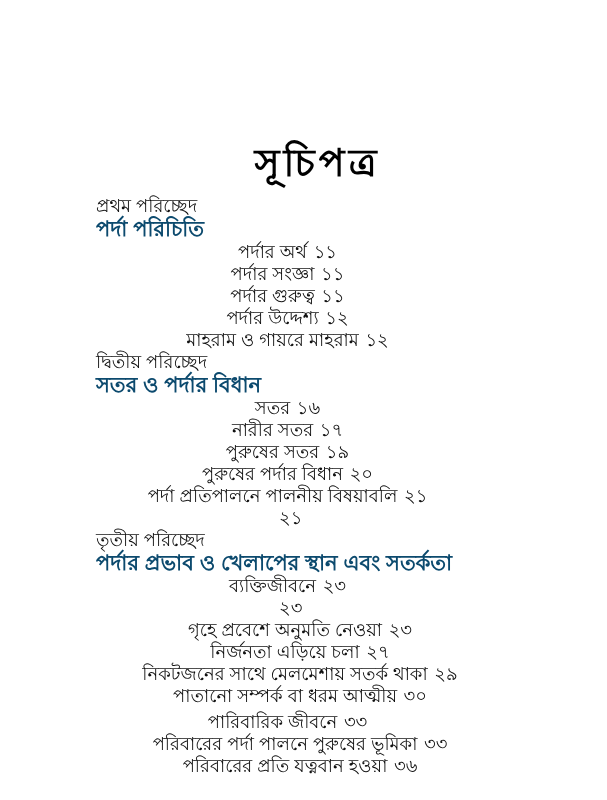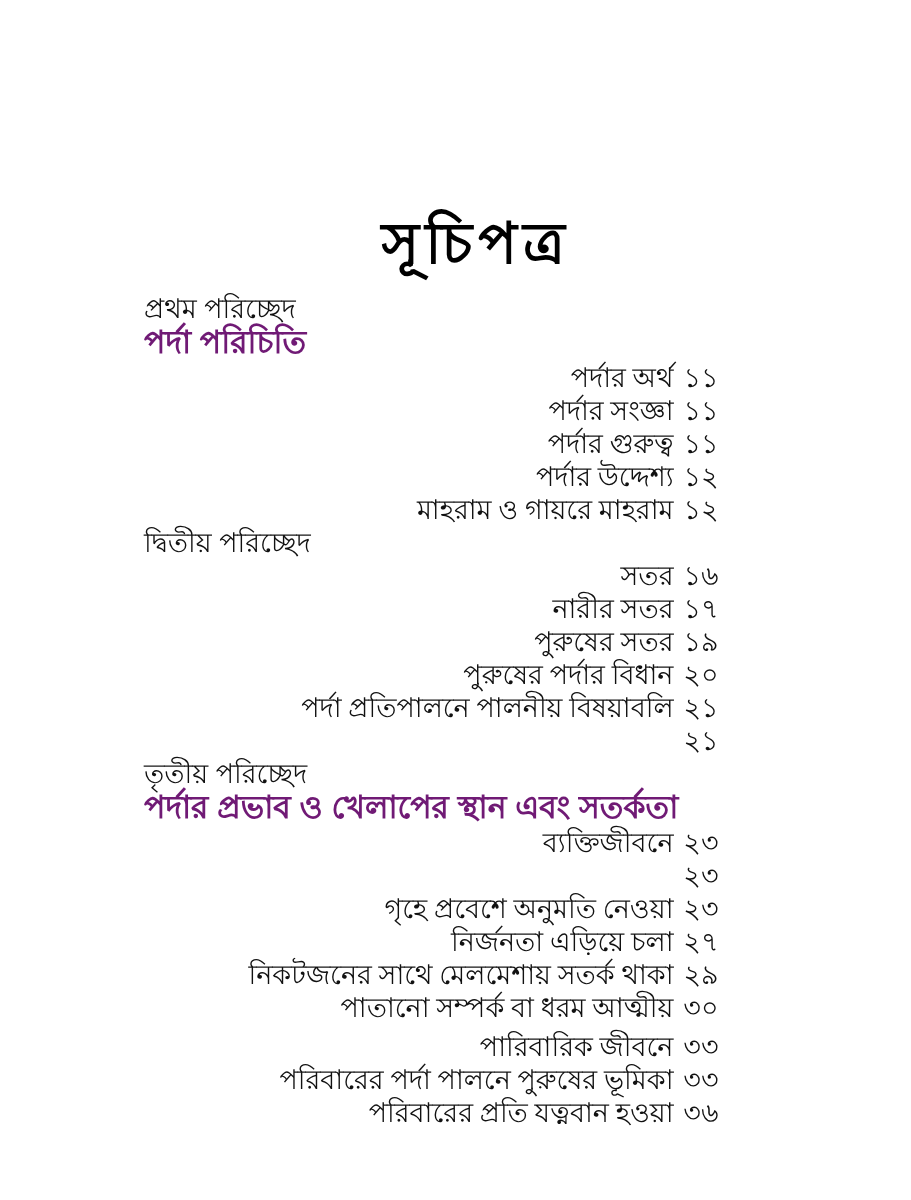--- a/index.html
+++ b/index.html
@@ -41,31 +41,30 @@
     font-size: 18px;
     line-height: 22px;
     font-weight: normal;
     color: #111111;
     white-space: nowrap;
   }
   .chapter-title {
     font-size: 21px;
     line-height: 24px;
     font-weight: bold;
-    color: #701a75;
+    color: #0c4a6e;
     white-space: nowrap;
   }
   .row {
     display: flex;
-    justify-content: flex-end;
+    justify-content: center;
     align-items: baseline;
     font-size: 18px;
     line-height: 22px;
     color: #111111;
-    font-family: Liberation Serif, serif;
   }
   .row .label { white-space: nowrap; }
   .row.indent .label { padding-left: 25px; }
   .row.gap { margin-top: 4px; }
   .row .pageno {
     white-space: nowrap;
     text-align: right;
     min-width: 30px;
   }
 </style>
@@ -98,20 +97,21 @@
         <span class="pageno">১২</span>
       </div>
       <div class="row">
         <span class="label">মাহরাম ও গায়রে মাহরাম</span>
         <span class="pageno">১২</span>
       </div>
     </div>
 
     <div class="section">
       <div class="chapter-label">দ্বিতীয় পরিচ্ছেদ</div>
+      <div class="chapter-title">সতর ও পর্দার বিধান</div>
       <div class="row">
         <span class="label">সতর</span>
         <span class="pageno">১৬</span>
       </div>
       <div class="row">
         <span class="label">নারীর সতর</span>
         <span class="pageno">১৭</span>
       </div>
       <div class="row">
         <span class="label">পুরুষের সতর</span>

